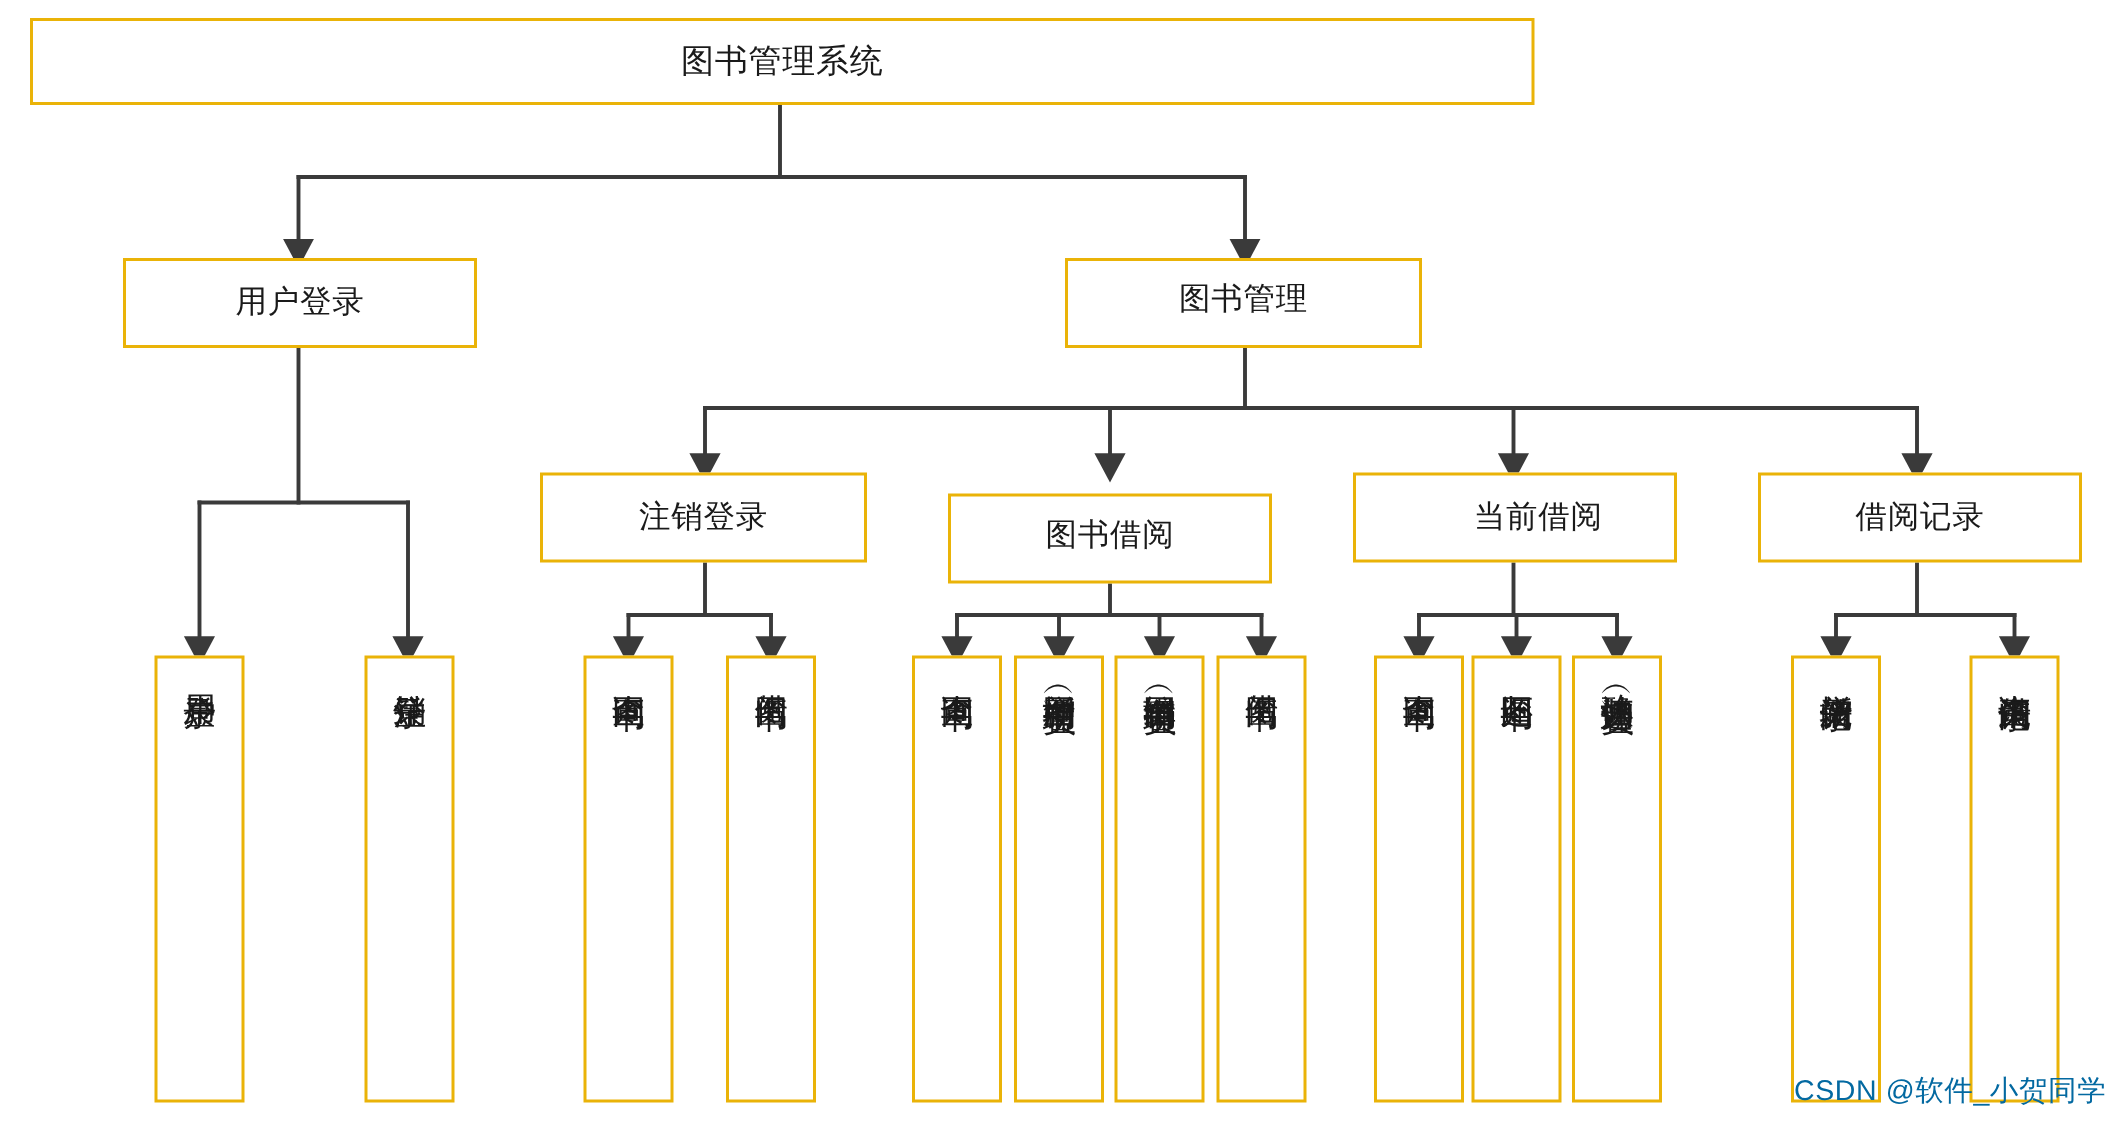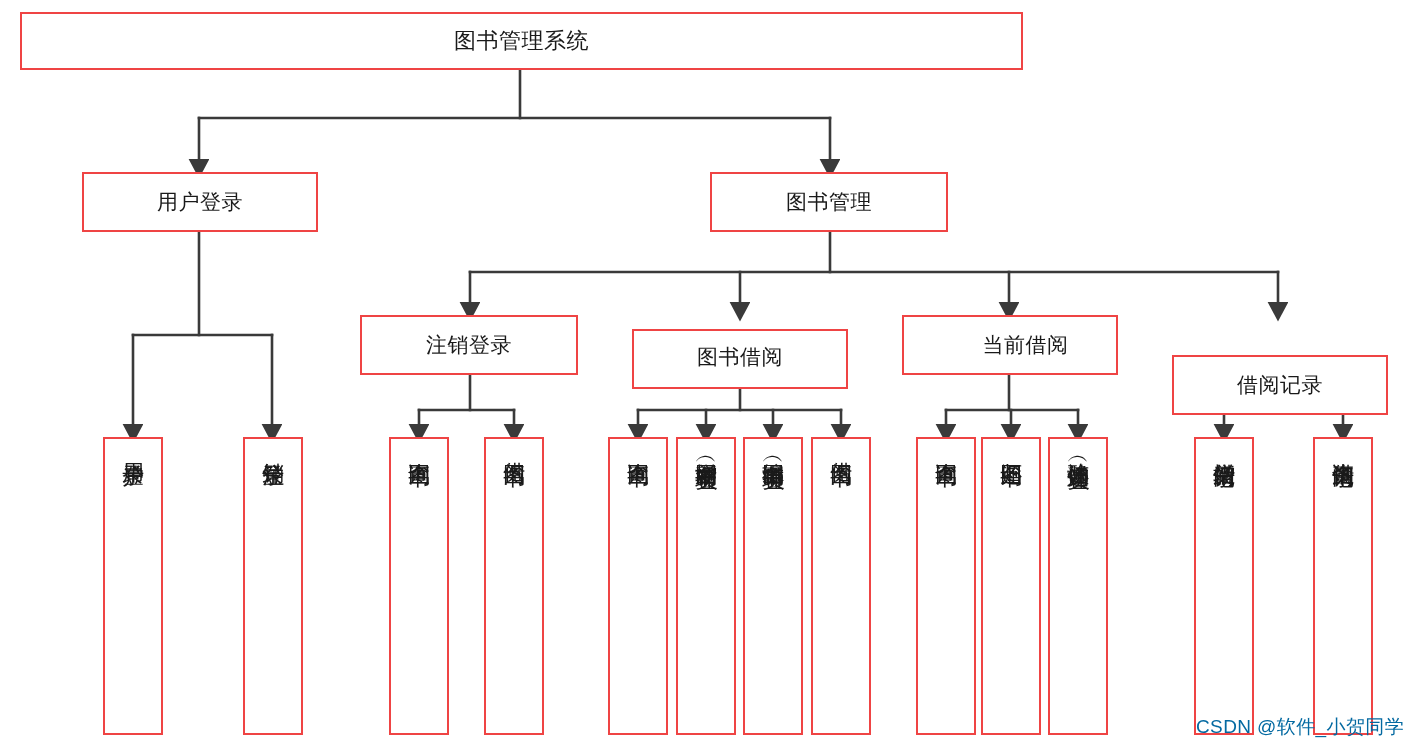--- a/index.html
+++ b/index.html
@@ -23,21 +23,21 @@
     left: 0;
     top: 0;
     width: 1405px;
     height: 747px;
     pointer-events: none;
   }
   .node {
     position: absolute;
     box-sizing: border-box;
     background: #ffffff;
-    border: 2px solid #ef4444;
+    border: 2px solid #eab308;
     display: flex;
     align-items: center;
     justify-content: center;
     color: #1a1a1a;
   }
   .node .label {
     display: block;
     text-align: center;
     line-height: 1.18;
     letter-spacing: 0.5px;
@@ -125,34 +125,34 @@
     </g>
   </svg>
 
   <div class="node horiz root" style="left:20px; top:12px; width:1003px; height:58px;">
     <span class="label">图书管理系统</span>
   </div>
 
   <div class="node horiz" style="left:82px; top:172px; width:236px; height:60px;">
     <span class="label">用户登录</span>
   </div>
-  <div class="node horiz" style="left:710px; top:172px; width:238px; height:60px;">
+  <div class="node horiz" style="left:710px; top:172px; width:238px; height:60px;font-family:Liberation Mono, monospace;">
     <span class="label">图书管理</span>
   </div>
 
   <div class="node horiz" style="left:360px; top:315px; width:218px; height:60px;">
     <span class="label">注销登录</span>
   </div>
   <div class="node horiz" style="left:632px; top:329px; width:216px; height:60px;font-family:Liberation Mono, monospace;">
     <span class="label">图书借阅</span>
   </div>
   <div class="node horiz" style="left:902px; top:315px; width:216px; height:60px;padding-left:31px;">
     <span class="label">当前借阅</span>
   </div>
-  <div class="node horiz" style="left:1172px; top:315px; width:216px; height:60px;margin-top:40px;">
+  <div class="node horiz" style="left:1172px; top:315px; width:216px; height:60px;">
     <span class="label">借阅记录</span>
   </div>
 
   <div class="node vert" style="left:103px; top:437px; width:60px; height:298px;">
     <span class="label">用户登录</span>
   </div>
   <div class="node vert" style="left:243px; top:437px; width:60px; height:298px;">
     <span class="label">注销登录</span>
   </div>
   <div class="node vert" style="left:389px; top:437px; width:60px; height:298px;">

